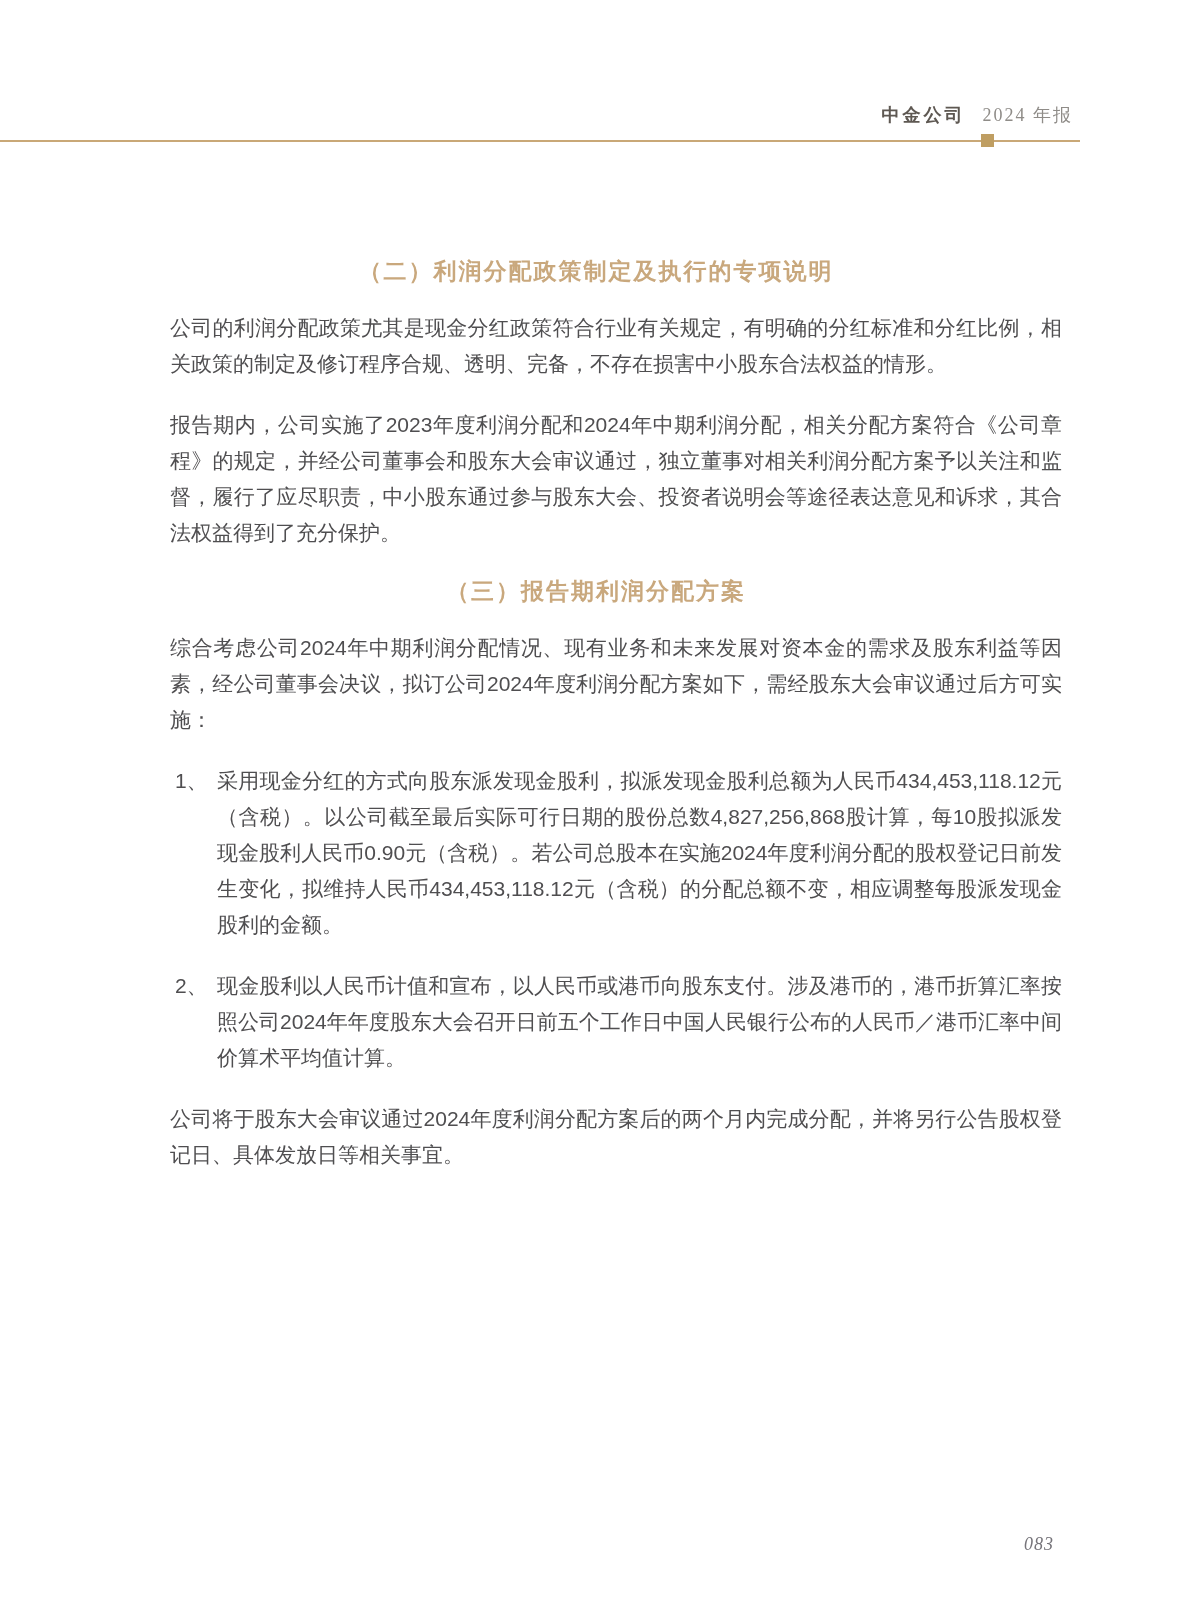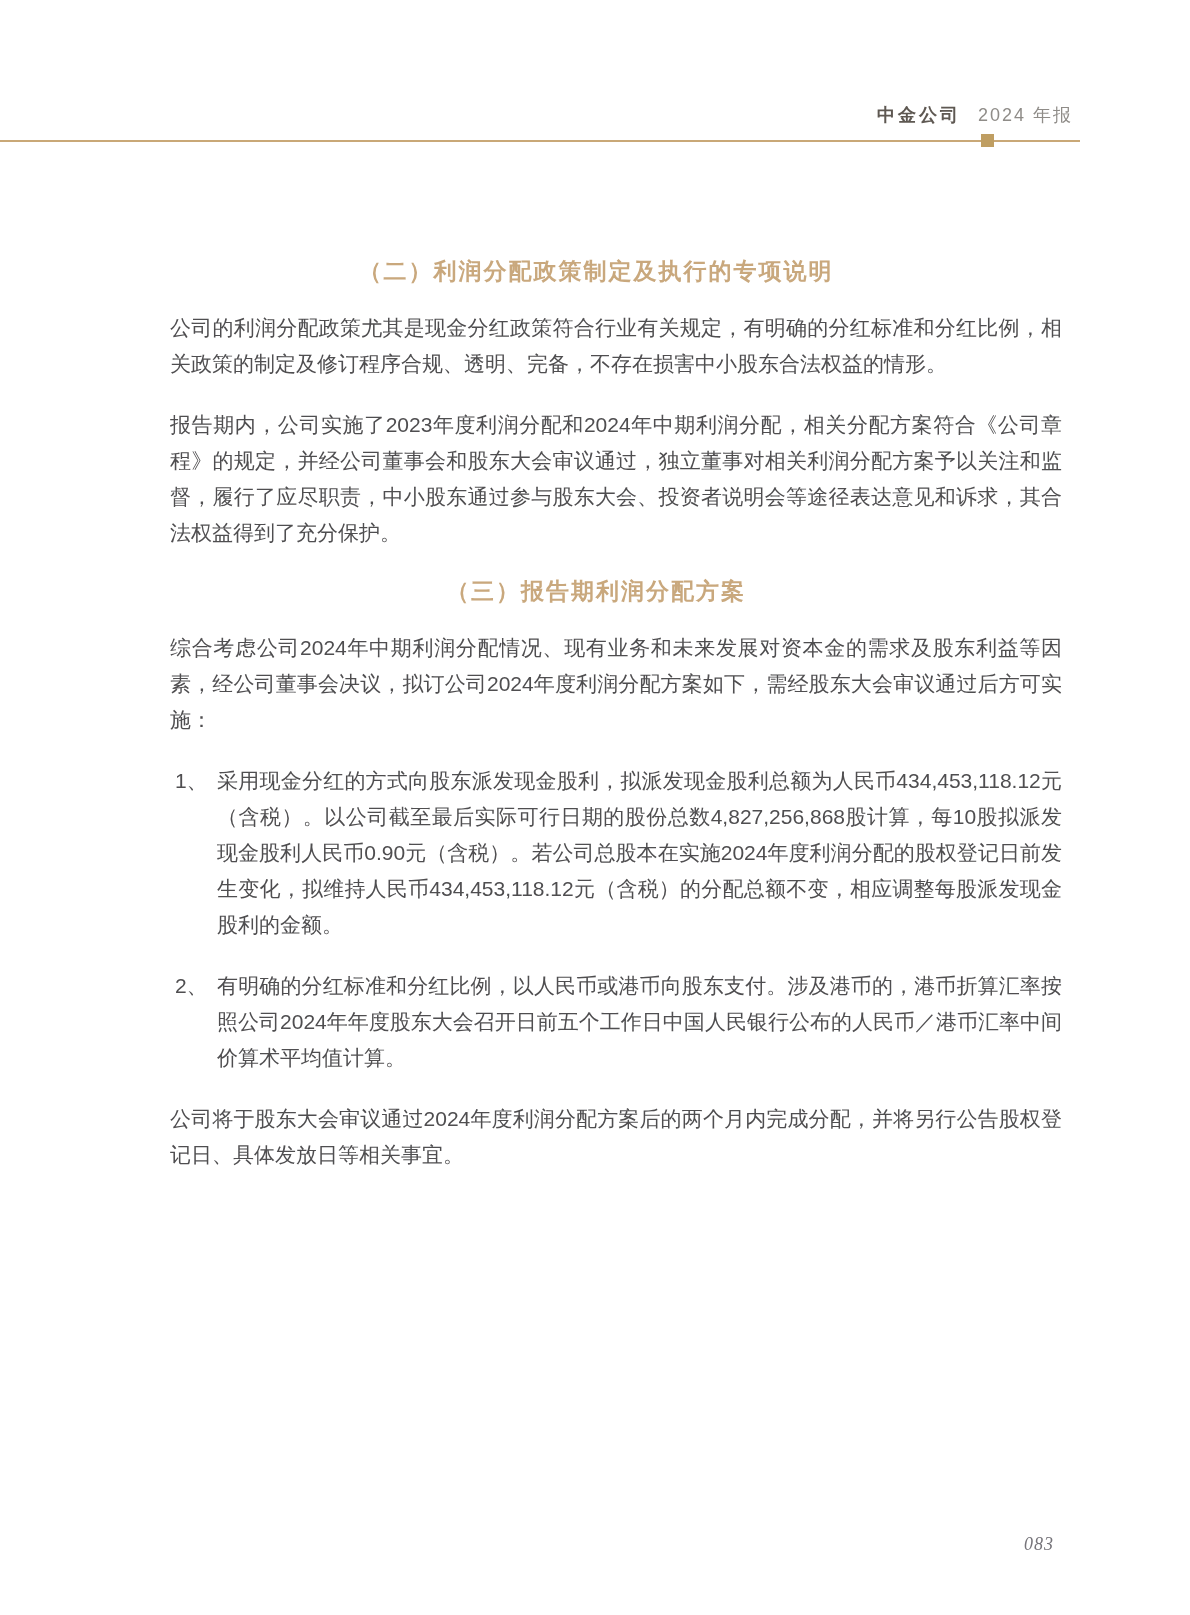--- a/index.html
+++ b/index.html
@@ -15,21 +15,21 @@
   .page{
     position:relative;
     width:1190px;height:1615px;
     background:#ffffff;
     overflow:hidden;
     font-family:"Liberation Sans","DejaVu Sans",sans-serif;
   }
   .header{
     position:absolute;top:103px;right:117px;
     display:flex;align-items:baseline;gap:17px;
-    font-family:Liberation Sans, sans-serif;
+    font-family:Liberation Serif, serif;
     font-size:18px;
   }
   .brand{color:var(--brand-text);letter-spacing:3px;font-weight:bold;}
   .edition{color:var(--edition-text);letter-spacing:2px;}
   .rule{
     position:absolute;top:140px;left:0;
     width:1080px;height:2px;
     background:var(--rule);
   }
   .rule-square{
@@ -89,21 +89,21 @@
       </section>
       <section>
         <h2>（三）报告期利润分配方案</h2>
         <p>综合考虑公司2024年中期利润分配情况、现有业务和未来发展对资本金的需求及股东利益等因素，经公司董事会决议，拟订公司2024年度利润分配方案如下，需经股东大会审议通过后方可实施：</p>
         <div class="li">
           <span class="marker">1、</span>
           <div class="li-text">采用现金分红的方式向股东派发现金股利，拟派发现金股利总额为人民币434,453,118.12元（含税）。以公司截至最后实际可行日期的股份总数4,827,256,868股计算，每10股拟派发现金股利人民币0.90元（含税）。若公司总股本在实施2024年度利润分配的股权登记日前发生变化，拟维持人民币434,453,118.12元（含税）的分配总额不变，相应调整每股派发现金股利的金额。</div>
         </div>
         <div class="li">
           <span class="marker">2、</span>
-          <div class="li-text">有明确的分红标准和分红比例，以人民币或港币向股东支付。涉及港币的，港币折算汇率按照公司2024年年度股东大会召开日前五个工作日中国人民银行公布的人民币／港币汇率中间价算术平均值计算。</div>
+          <div class="li-text">现金股利以人民币计值和宣布，以人民币或港币向股东支付。涉及港币的，港币折算汇率按照公司2024年年度股东大会召开日前五个工作日中国人民银行公布的人民币／港币汇率中间价算术平均值计算。</div>
         </div>
         <p>公司将于股东大会审议通过2024年度利润分配方案后的两个月内完成分配，并将另行公告股权登记日、具体发放日等相关事宜。</p>
       </section>
     </main>
 
   <div class="page-number">083</div>
 
 </div>
 
 </body></html>

